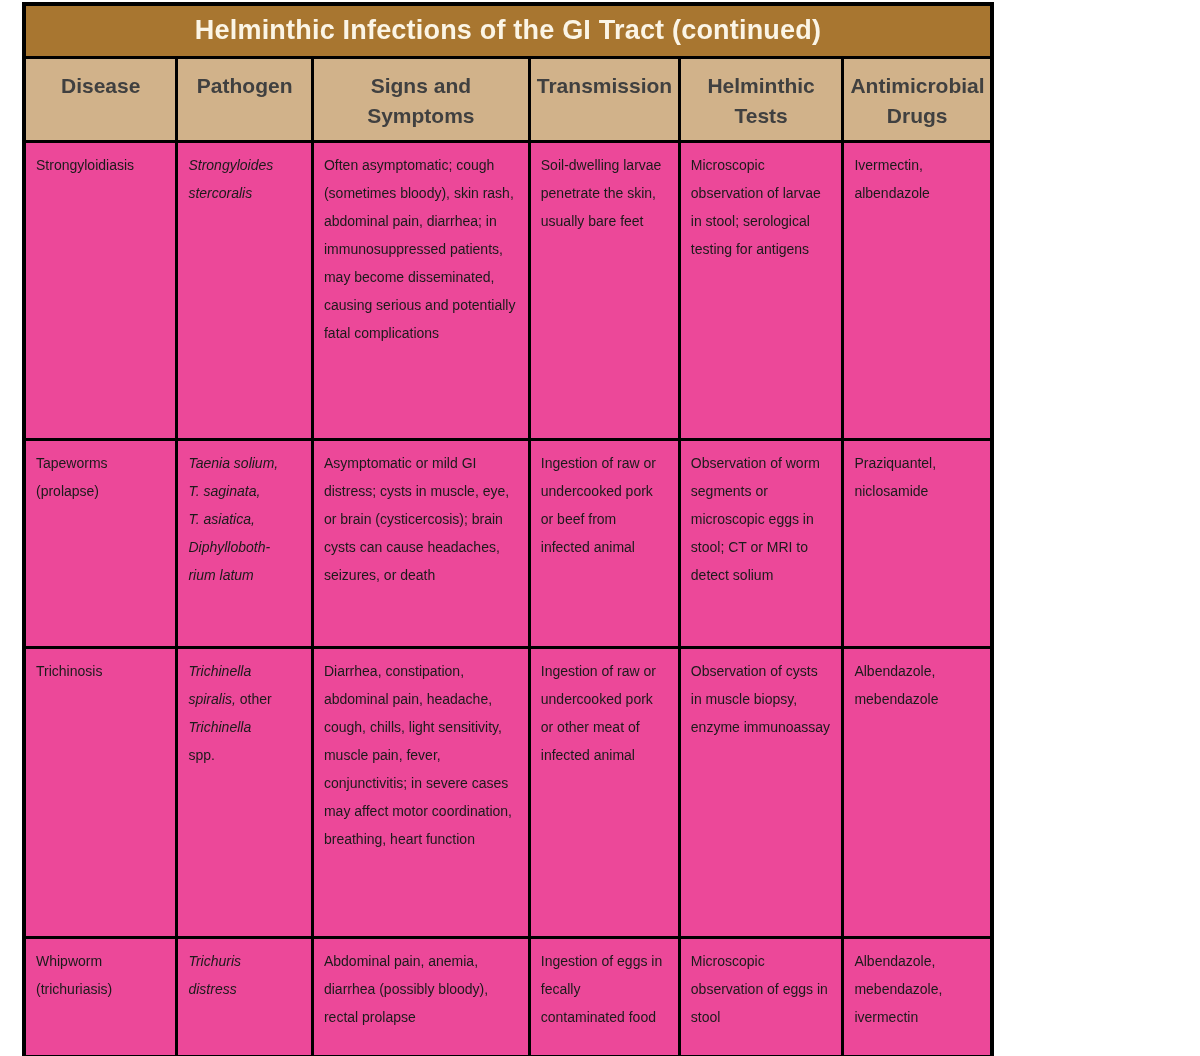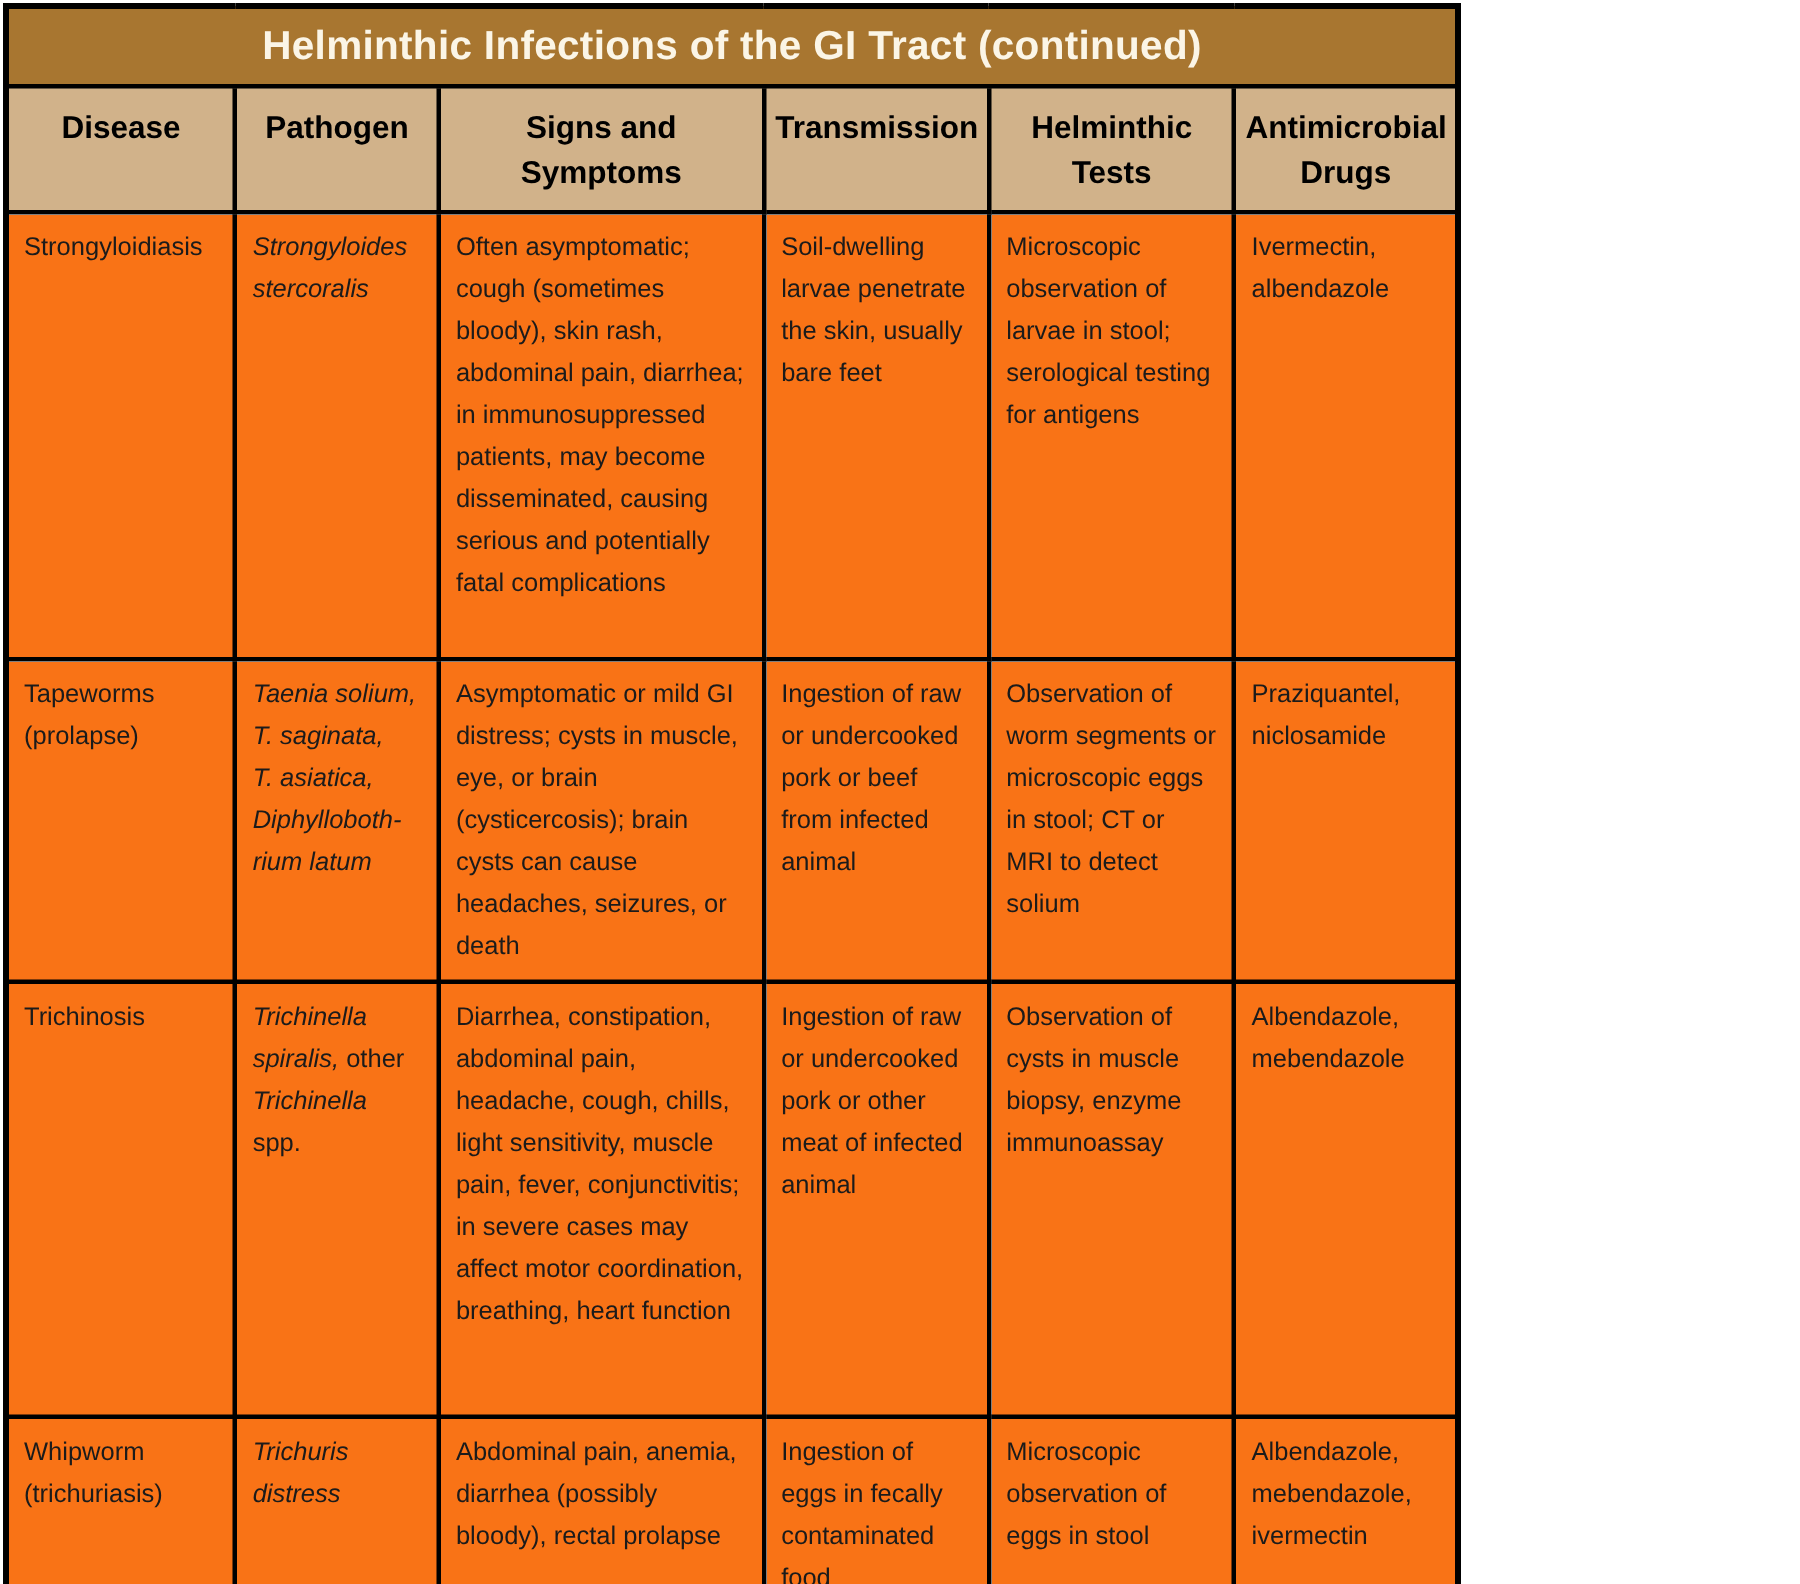--- a/index.html
+++ b/index.html
@@ -7,20 +7,21 @@
     padding: 0;
     background: #ffffff;
     font-family: "Liberation Sans", "DejaVu Sans", sans-serif;
   }
   .page {
     width: 976px;
     height: 1056px;
     box-sizing: border-box;
     padding: 2px;
     background: #ffffff;
+    margin-left: 20px;
   }
   table.infect-table {
     width: 100%;
     height: 100%;
     border-collapse: collapse;
     table-layout: fixed;
     border: 4px solid #000000;
   }
   col.c-disease      { width: 15.8%; }
   col.c-pathogen     { width: 14.0%; }
@@ -41,34 +42,34 @@
     text-align: center;
     vertical-align: middle;
     padding: 6px 8px;
     letter-spacing: 0.2px;
   }
 
   
   tr.header-row { height: 84px; }
   th.col-header {
     background: #D1B28A;
-    color: #000000;
+    color: #404040;
     font-size: 21px;
     font-weight: bold;
     line-height: 30px;
     text-align: center;
     vertical-align: top;
     padding: 12px 6px 6px 6px;
   }
 
   
   td.cell {
-    background: #f97316;
+    background: #ec4899;
     color: #1b1b1b;
-    font-size: 17px;
+    font-size: 14px;
     line-height: 28px;
     vertical-align: top;
     text-align: left;
     padding: 8px 10px 8px 10px;
     overflow: hidden;
     hyphens: manual;
   }
   td.cell-pathogen { white-space: pre-line; }
 
   tr.r0 { height: 298px; }

